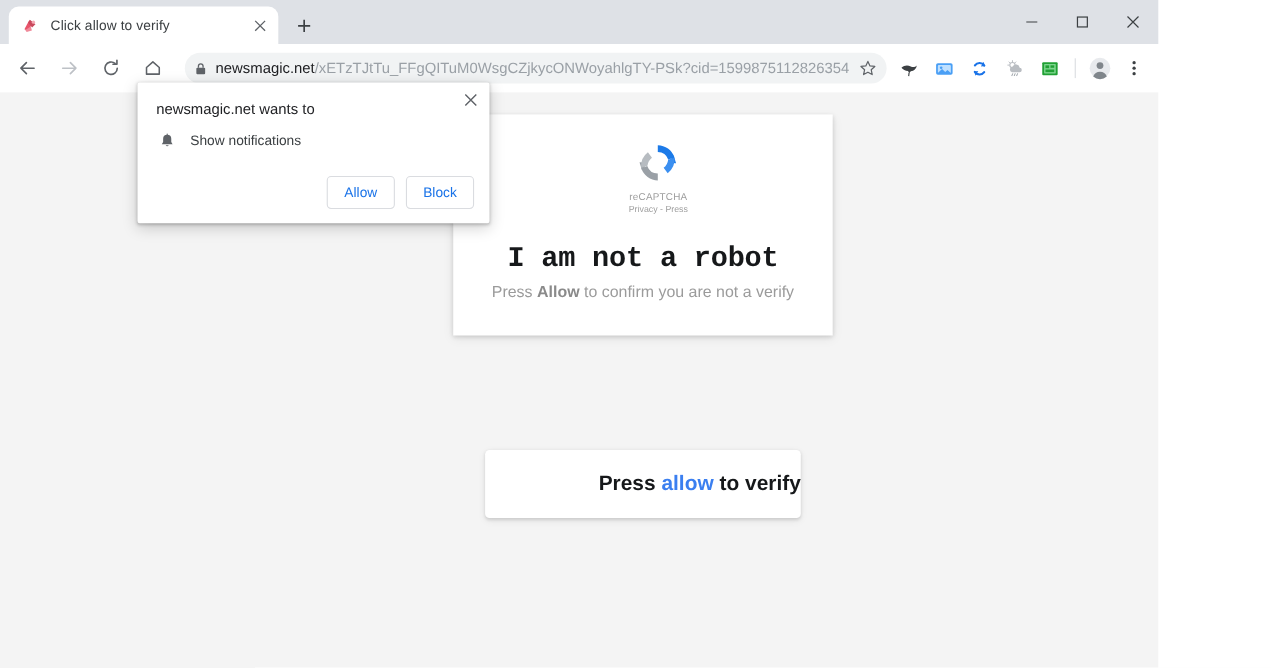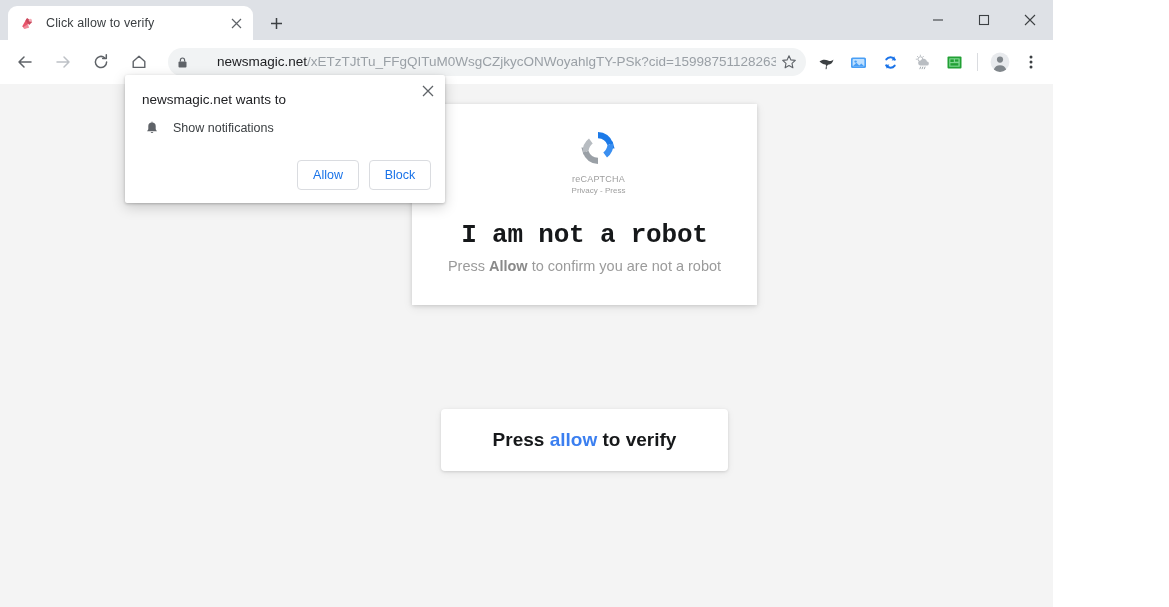--- a/index.html
+++ b/index.html
@@ -149,21 +149,21 @@
 
   .url-text {
     font-size: 13.5px;
     color: #9aa0a6;
     white-space: nowrap;
     overflow: hidden;
     flex: 1;
     min-width: 0;
     line-height: 28px;
   }
-  .url-host { color: #202124; margin-left: 21px; }
+  .url-host { color: #202124; }
 
   .star-btn {
     width: 26px;
     height: 26px;
     display: flex;
     align-items: center;
     justify-content: center;
     flex: none;
     color: #5f6368;
   }
@@ -273,21 +273,21 @@
     position: absolute;
     left: 441px;
     top: 325px;
     width: 287px;
     height: 62px;
     background: #ffffff;
     border-radius: 4px;
     box-shadow: 0 1px 3px rgba(0,0,0,0.13), 0 2px 8px rgba(0,0,0,0.06);
     display: flex;
     align-items: center;
-    justify-content: center;
+    justify-content: flex-end;
   }
   .press-text {
     font-size: 19px;
     font-weight: bold;
     color: #16181a;
   }
   .press-text .kw { color: #3b7ff0; }
 
   
   .perm-bubble {
@@ -536,21 +536,21 @@
             <path d="M22 14.8 L28.4 22 L22 29.2 L15.6 22 Z" fill="#ffffff"></path>
             <path d="M19.6 17.4 L27.4 22 L19.6 26.6 Z" fill="#ffffff"></path>
           </svg>
         </span>
         <span class="recaptcha-name">reCAPTCHA</span>
         <span class="recaptcha-links">Privacy - Press</span>
       </div>
 
       <div class="robot-title">I am not a robot</div>
 
-      <div class="robot-sub"><span>Press </span><b>Allow</b><span> to confirm you are not a robot</span></div>
+      <div class="robot-sub"><span>Press </span><b>Allow</b><span> to confirm you are not a verify</span></div>
     </div>
 
     <div class="press-card">
       <div class="press-text"><span>Press </span><span class="kw">allow</span><span> to verify</span></div>
     </div>
   </div>
 
   <div class="perm-bubble">
 
     <div class="perm-close">

